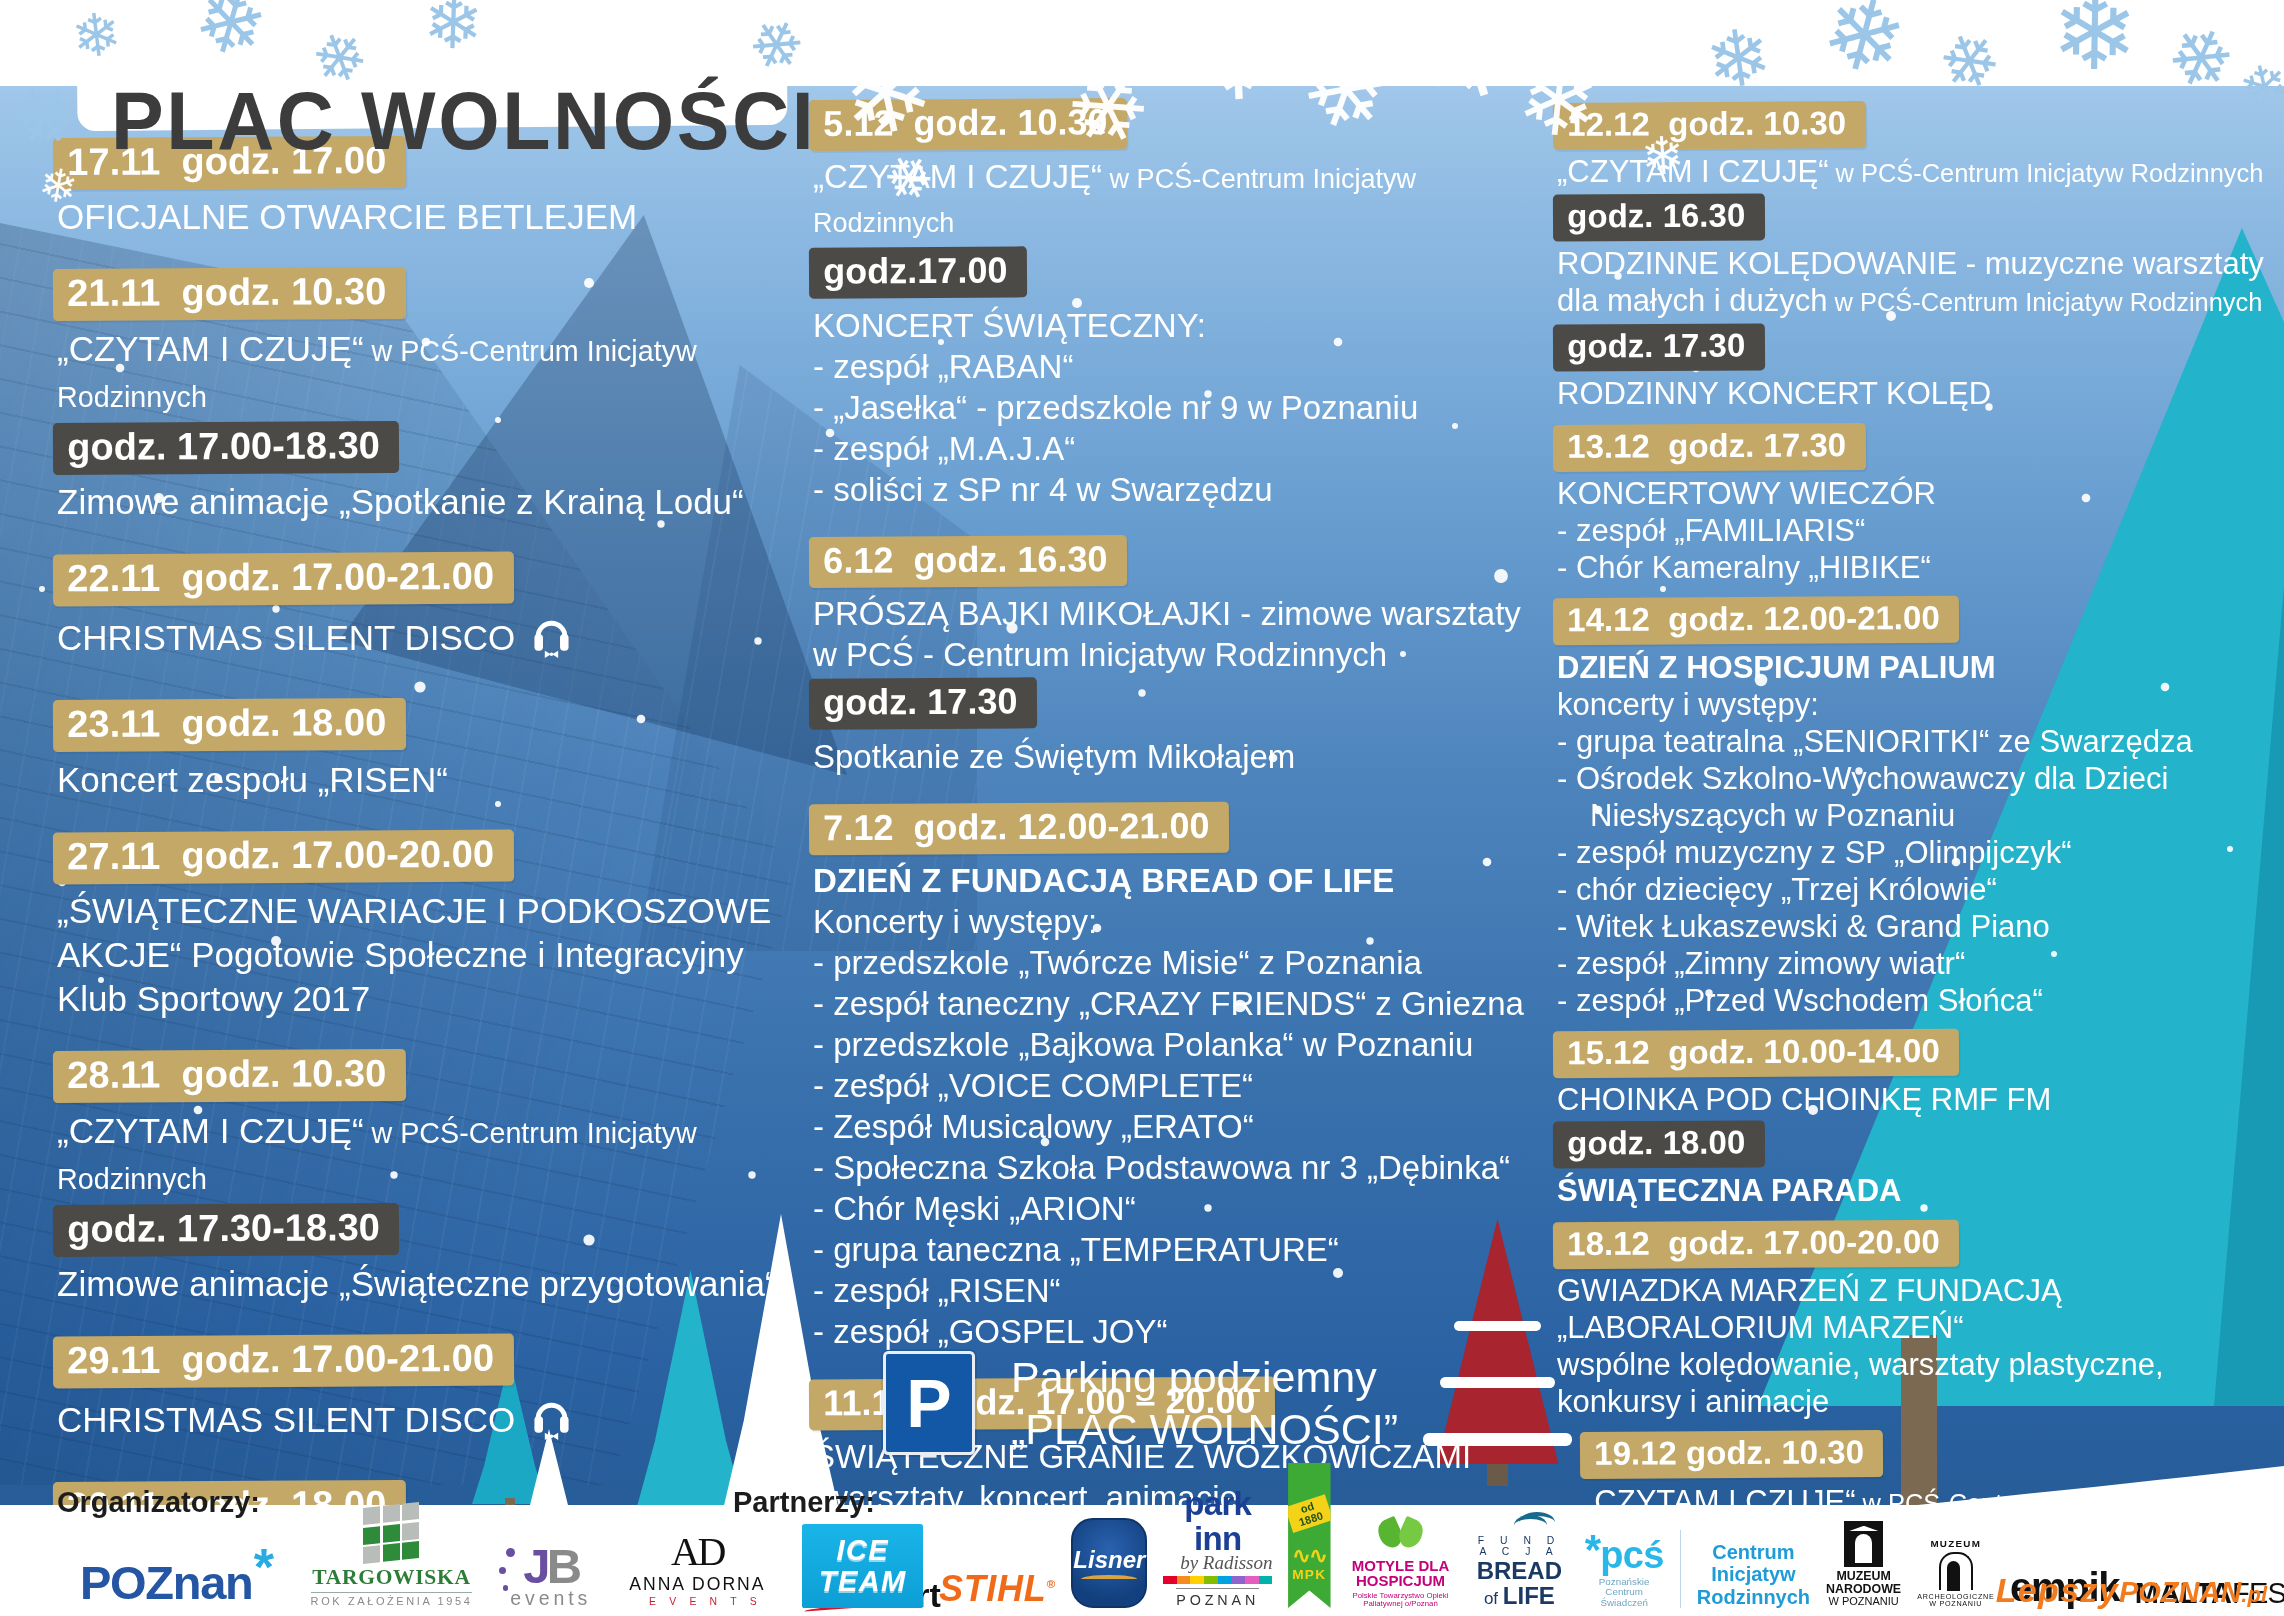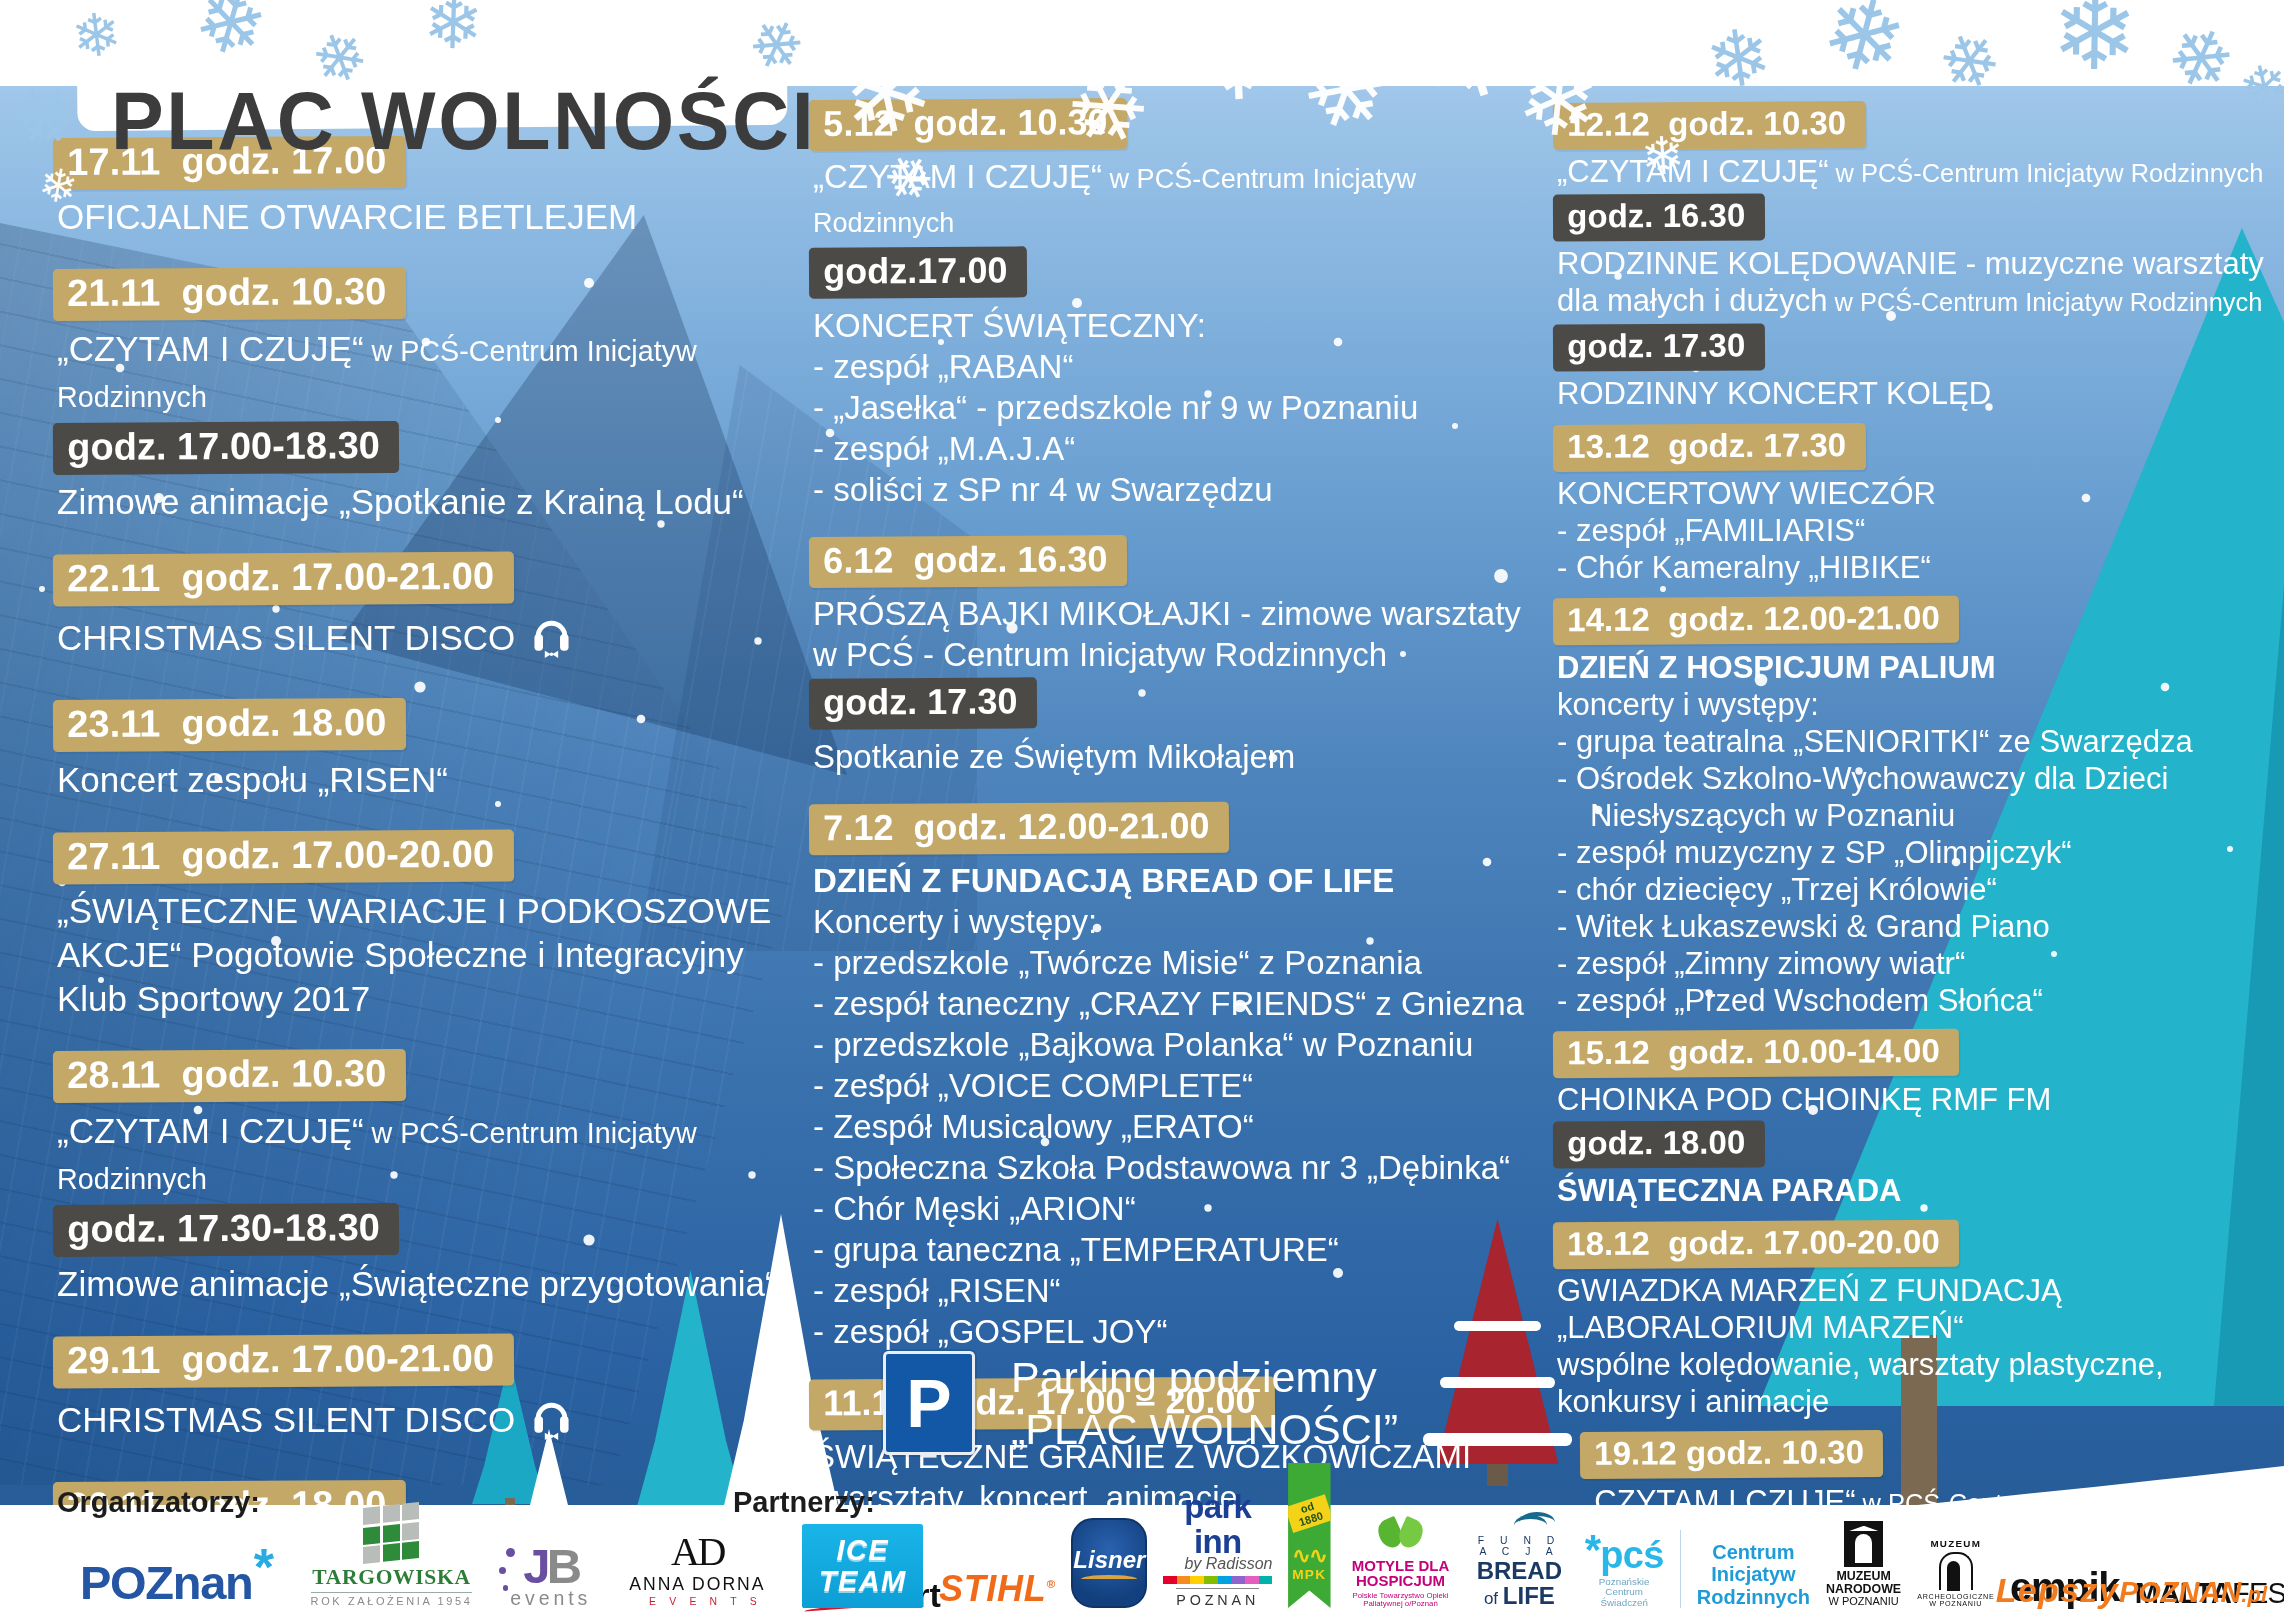--- a/index.html
+++ b/index.html
@@ -94,21 +94,21 @@
   .flow-swoosh{width:98px;height:3.3px;background:#d3152b;border-radius:50%/100% 100% 0 0;transform:rotate(-4deg);margin-top:-9px;align-self:flex-start;}
   .lg-ice{background:linear-gradient(180deg,#19b5e8,#0d9ed6);padding:11.7px 17px;border-radius:2.6px;}
   .lg-ice span{color:#fff;font-weight:bold;font-style:italic;font-size:29px;letter-spacing:1.3px;text-shadow:0 2px 0 rgba(255,255,255,.55);}
   .lg-stihl{color:#f06a18;font-weight:bold;font-style:italic;font-size:36px;letter-spacing:0.7px;}
   .lg-stihl sup{font-size:11.7px;}
   .lg-lisner{width:91px;height:86px;border-radius:22px;background:radial-gradient(circle at 50% 35%,#2a63b0,#123f7d 75%);
     border:2.6px solid #0e3468;display:flex;flex-direction:column;align-items:center;justify-content:center;}
   .lg-lisner span{color:#fff;font-weight:bold;font-style:italic;font-size:24px;}
   .lisner-swoosh{width:56px;height:3.9px;background:#d9a441;border-radius:50%/100% 100% 0 0;margin-top:2.6px;}
   .lg-parkinn-main{font-size:33px;font-weight:bold;color:#1b3f94;letter-spacing:-0.7px;}
-  .lg-parkinn-by{font-size:16px;color:#555;font-style:italic;align-self:flex-end;margin-top:-3.9px;}
+  .lg-parkinn-by{font-size:19px;color:#555;font-style:italic;align-self:flex-end;margin-top:-3.9px;font-family:Liberation Serif, serif;}
   .pi-stripe{display:flex;height:7.8px;margin:3.9px 0;}
   .pi-stripe i{width:13.7px;height:7.8px;display:block;}
   .lg-parkinn-city{font-size:14.3px;color:#333;letter-spacing:3.9px;border-top:1.3px solid #888;padding-top:3.9px;}
   .lg-mpk{width:57px;height:139px;background:#3daa35;clip-path:polygon(0 0,100% 0,100% 100%,50% 88%,0 100%);
     display:flex;flex-direction:column;align-items:center;padding-top:6.5px;}
   .mpk-band{background:#f4d218;color:#23501f;font-weight:bold;font-size:11px;padding:2px 9px;transform:rotate(-18deg);margin-top:5.2px;}
   .mpk-mark{color:#f4d218;font-size:22px;font-weight:bold;margin-top:17px;letter-spacing:-1.3px;}
   .mpk-name{color:#f4d218;font-size:13.7px;font-weight:bold;letter-spacing:1.3px;}
   .butterfly{position:relative;width:46px;height:35px;margin-bottom:3.9px;}
   .butterfly i{position:absolute;width:22px;height:29px;background:#58b531;border-radius:60% 10% 60% 60%;}

